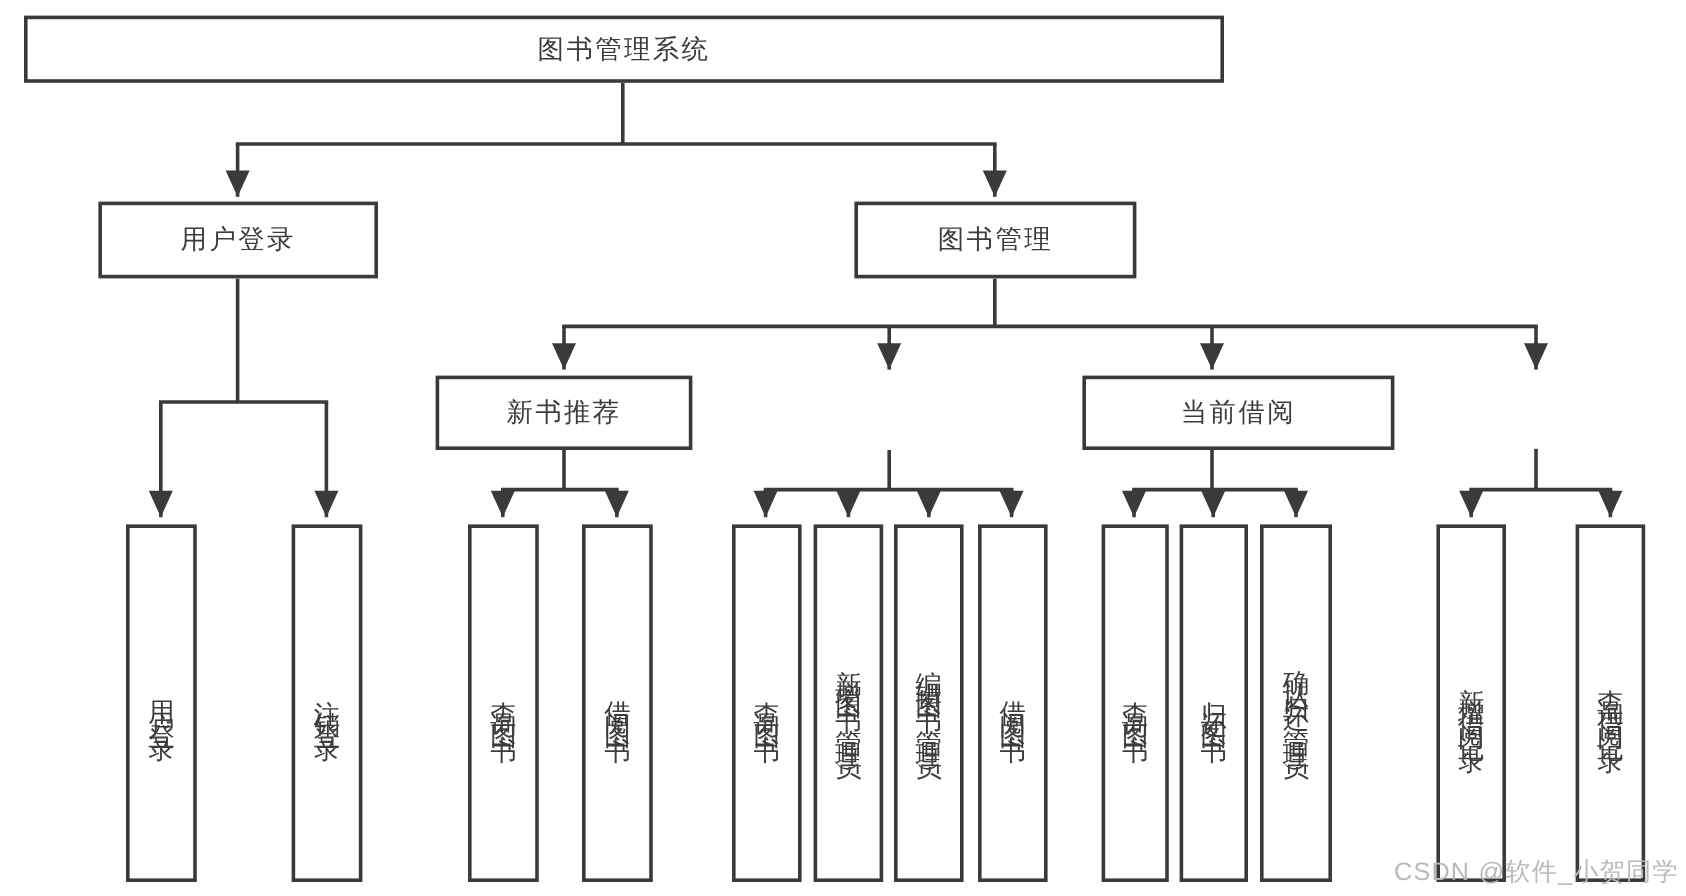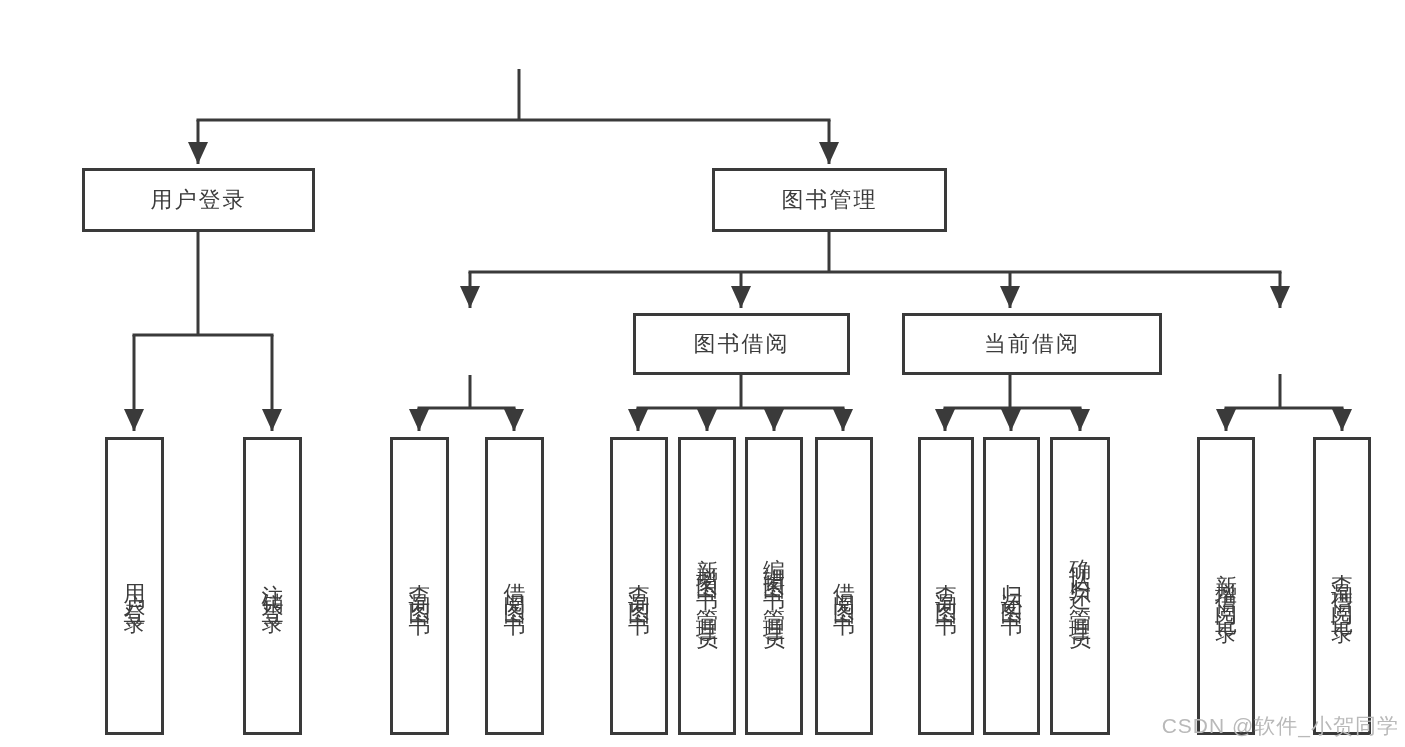--- a/index.html
+++ b/index.html
@@ -89,25 +89,26 @@
       <path d="M1011,408 V431" marker-end="url(#arw)"></path>
       <path d="M1080,408 V431" marker-end="url(#arw)"></path>
 
       <path d="M1280,374 V408"></path>
       <path d="M1224.5,408 H1343.5"></path>
       <path d="M1226,408 V431" marker-end="url(#arw)"></path>
       <path d="M1342,408 V431" marker-end="url(#arw)"></path>
     </g>
   </svg>
 
+  <div class="box" style="left:20px;top:13px;width:1000px;height:56px">图书管理系统</div>
 
   <div class="box" style="left:82px;top:168px;width:233px;height:64px">用户登录</div>
   <div class="box" style="left:712px;top:168px;width:235px;height:64px">图书管理</div>
 
-  <div class="box" style="left:633px;top:313px;width:217px;height:62px">图书借阅</div>
+  <div class="box" style="left:363px;top:313px;width:214px;height:62px">新书推荐</div>
   <div class="box" style="left:902px;top:313px;width:260px;height:62px">当前借阅</div>
 
   <div class="box vbox" style="left:105px;top:437px;width:59px;height:298px">用户登录</div>
   <div class="box vbox" style="left:243px;top:437px;width:59px;height:298px">注销登录</div>
 
   <div class="box vbox" style="left:390px;top:437px;width:59px;height:298px">查询图书</div>
   <div class="box vbox" style="left:485px;top:437px;width:59px;height:298px">借阅图书</div>
 
   <div class="box vbox" style="left:610px;top:437px;width:58px;height:298px">查询图书</div>
   <div class="box vbox" style="left:678px;top:437px;width:58px;height:298px">新增图书（管理员）</div>

